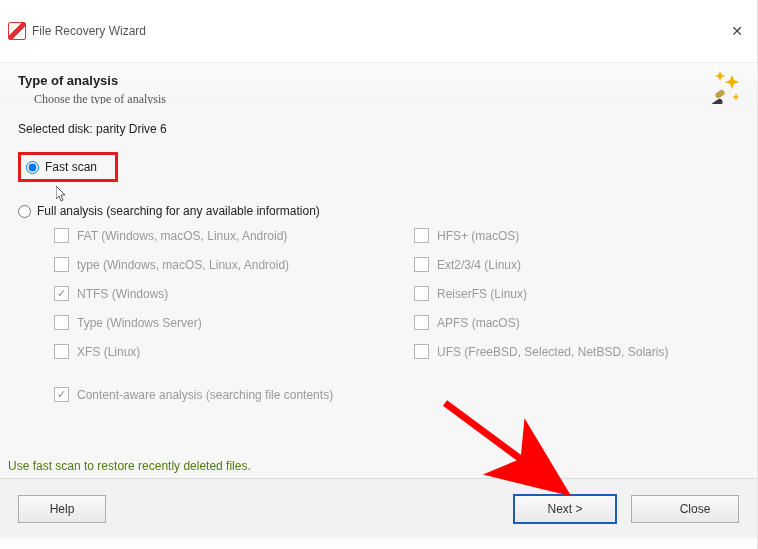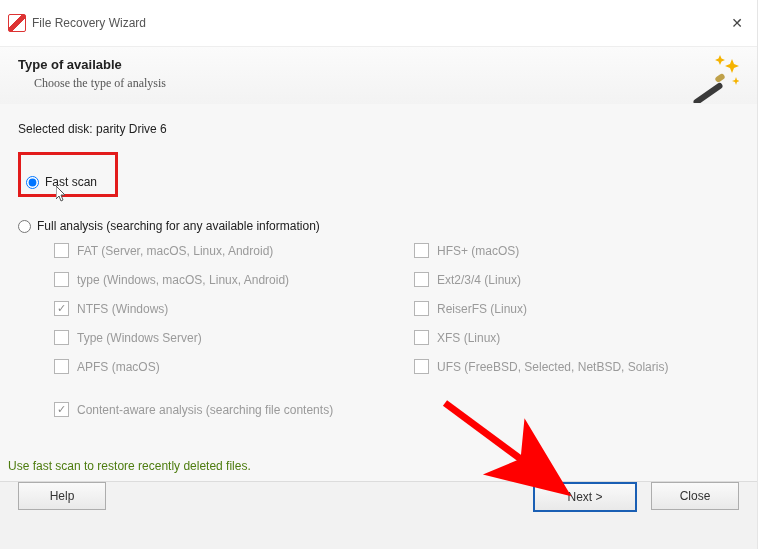--- a/index.html
+++ b/index.html
@@ -15,21 +15,21 @@
     height: 549px;
     box-sizing: border-box;
     background: #fdfdfd;
     position: relative;
     border-right: 1px solid #e5e5e5;
   }
   .titlebar {
     height: 30px;
     display: flex;
     align-items: center;
-    padding: 8px 8px;
+    padding: 16px 8px;
     border-bottom: 1px solid #eee;
     background: #fff;
   }
   .titlebar .app-icon {
     width: 16px; height: 16px;
     border: 1px solid #d33;
     border-radius: 2px;
     margin-right: 6px;
     position: relative;
     background: linear-gradient(135deg,#fff 40%,#d33 40%,#d33 60%,#fff 60%);
@@ -94,21 +94,21 @@
     margin: 6px 0 10px 0;
     color: #222;
   }
   .radio-row input[type=radio] {
     margin: 0 6px 0 0;
   }
   .fast-highlight {
     display: inline-flex;
     align-items: center;
     border: 3px solid #e21b1b;
-    padding: 20px 18px 5px 5px;
+    padding: 5px 18px 5px 5px;
   }
   .cursor {
     width: 12px; height: 16px;
     margin-left: 2px;
     margin-top: 20px;
     position: absolute;
     left: 54px;
     top: 62px;
   }
 
@@ -154,65 +154,66 @@
   }
   .hint {
     position: absolute;
     bottom: 16px;
     left: 8px;
     color: #4d7c0f;
   }
 
   .footer {
     position: absolute;
-    left: 0; right: 0; bottom: 0;
-    height: 68px;
+    left: 0; right: 0; bottom: 11px;
+    height: 60px;
     border-top: 1px solid #dcdcdc;
     background: #f2f2f2;
     display: flex;
+    align-items: center;
     padding: 0 18px;
     box-sizing: border-box;
   }
   .btn {
     min-width: 86px;
     height: 26px;
     border: 1px solid #adadad;
     background: linear-gradient(#fafafa,#e9e9e9);
     color: #333;
     font-size: 12px;
     display: inline-flex;
     align-items: center;
     justify-content: center;
     cursor: default;
   }
   .btn.primary {
     border: 2px solid #1a5fb4;
     min-width: 100px;
   }
   .footer .spacer { flex: 1; }
-  .footer .btn + .btn { margin-left: 14px; }
+  .footer .btn + .btn { margin-left: 14px; padding-left: 20px; }
 
   .arrow-annot {
     position: absolute;
     pointer-events: none;
   }
 </style>
 </head>
 <body>
 
 <div class="window">
 
   <div class="titlebar">
     <span class="app-icon"></span>
     <span class="title">File Recovery Wizard</span>
     <div class="close-x">✕</div>
   </div>
 
   <div class="header">
-    <div class="h-title">Type of available</div>
+    <div class="h-title">Type of analysis</div>
     <div class="h-sub">Choose the type of analysis</div>
     <svg class="wand" viewBox="0 0 48 48">
       <polygon points="41,4 43,9 48,11 43,13 41,18 39,13 34,11 39,9" fill="#f5b301"></polygon>
       <polygon points="29,0 30.5,3.5 34,5 30.5,6.5 29,10 27.5,6.5 24,5 27.5,3.5" fill="#f5b301"></polygon>
       <polygon points="45,22 46,25 49,26 46,27 45,30 44,27 41,26 44,25" fill="#f5b301"></polygon>
       <rect x="0" y="36" width="34" height="6" rx="3" transform="rotate(-35 17 39)" fill="#3a3a3a"></rect>
       <rect x="24" y="20" width="10" height="6" rx="3" transform="rotate(-35 29 23)" fill="#bfa14a"></rect>
     </svg>
   </div>
 
@@ -232,21 +233,21 @@
     </svg>
 
     <div class="radio-row" style="margin-top:22px;align-items:center;">
       <input type="radio" name="mode" style="">
       <span>Full analysis (searching for any available information)</span>
     </div>
 
     <div class="fs-grid">
       <div class="chk">
           <span class="box"></span>
-          <span>FAT (Server, macOS, Linux, Android)</span>
+          <span>FAT (Windows, macOS, Linux, Android)</span>
         </div>
       <div class="chk">
           <span class="box"></span>
           <span>HFS+ (macOS)</span>
         </div>
       <div class="chk">
           <span class="box"></span>
           <span>type (Windows, macOS, Linux, Android)</span>
         </div>
       <div class="chk">
@@ -260,25 +261,25 @@
       <div class="chk">
           <span class="box"></span>
           <span>ReiserFS (Linux)</span>
         </div>
       <div class="chk">
           <span class="box"></span>
           <span>Type (Windows Server)</span>
         </div>
       <div class="chk">
           <span class="box"></span>
+          <span>APFS (macOS)</span>
+        </div>
+      <div class="chk">
+          <span class="box"></span>
           <span>XFS (Linux)</span>
-        </div>
-      <div class="chk">
-          <span class="box"></span>
-          <span>APFS (macOS)</span>
         </div>
       <div class="chk">
           <span class="box"></span>
           <span>UFS (FreeBSD, Selected, NetBSD, Solaris)</span>
         </div>
     </div>
 
     <div class="content-aware">
       <span class="box">✓</span>
       <span>Content-aware analysis (searching file contents)</span>

